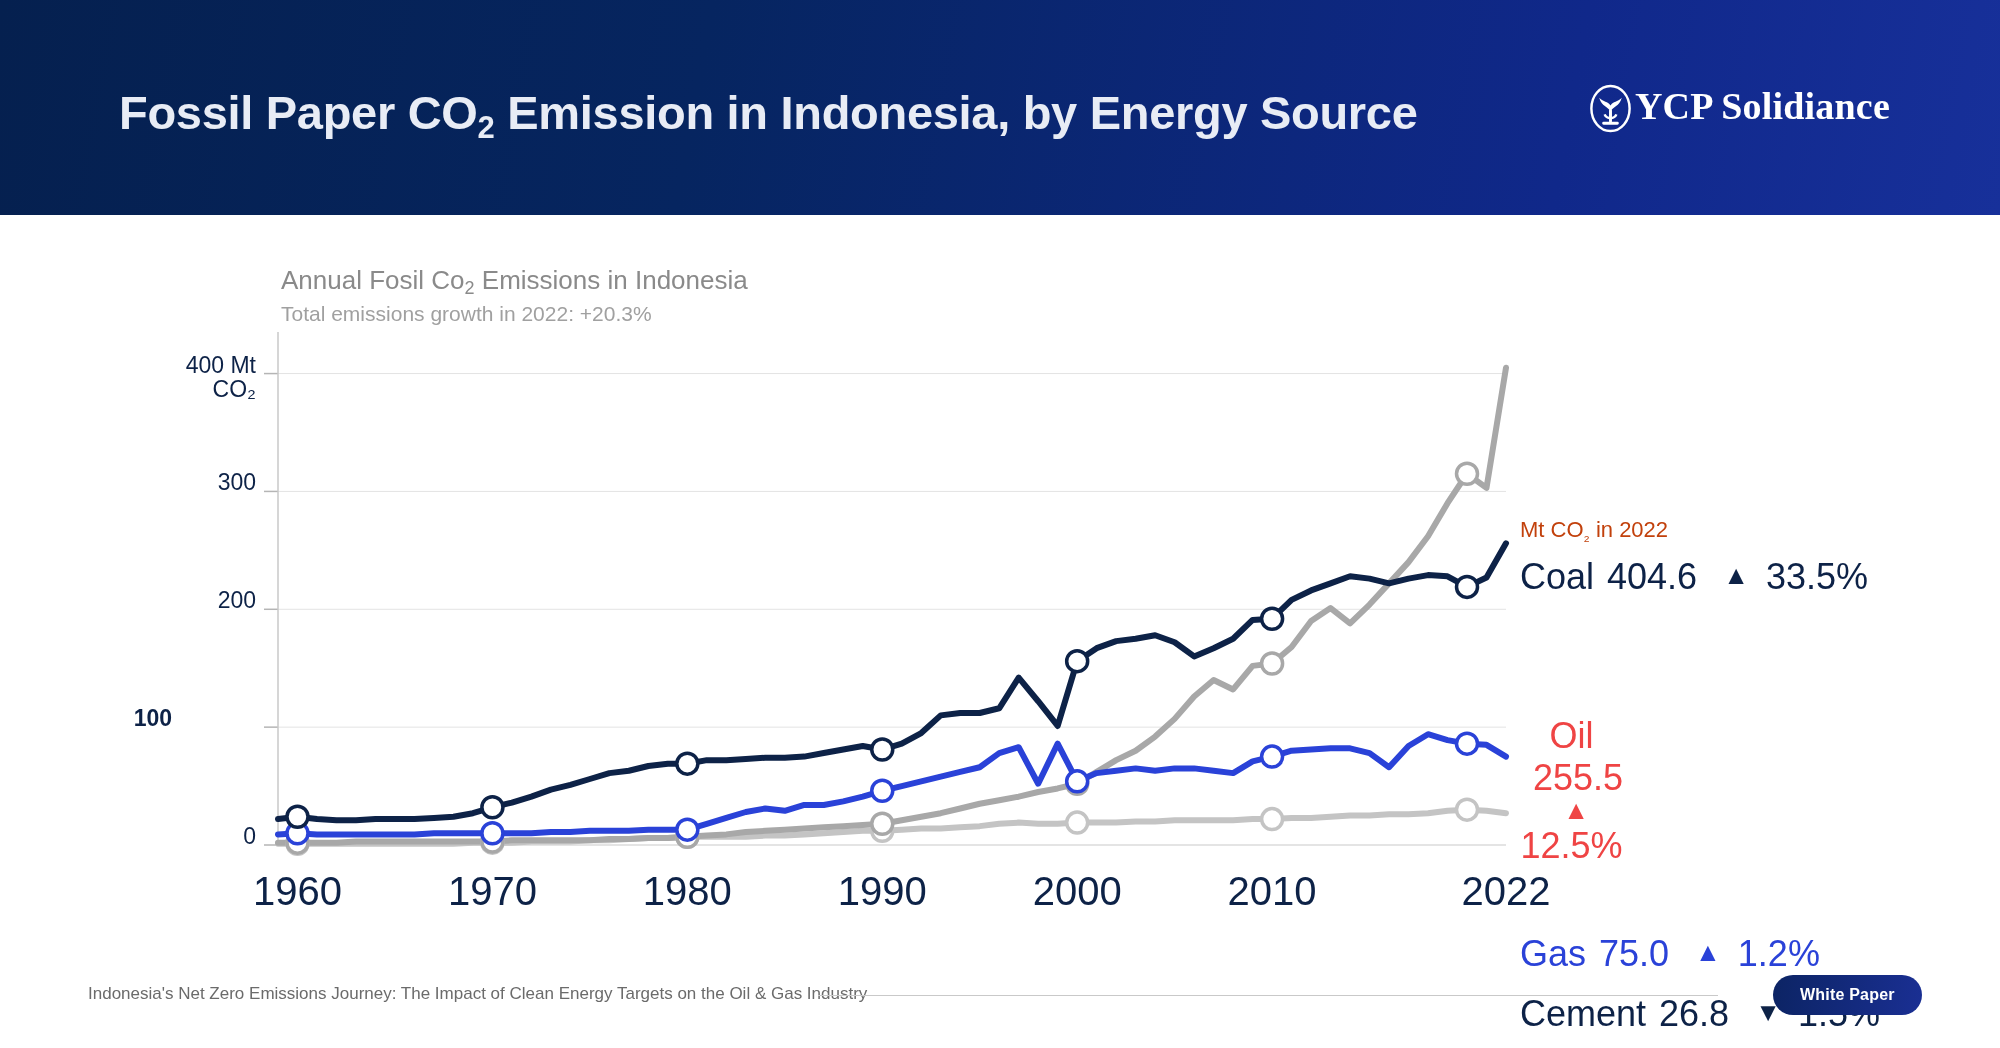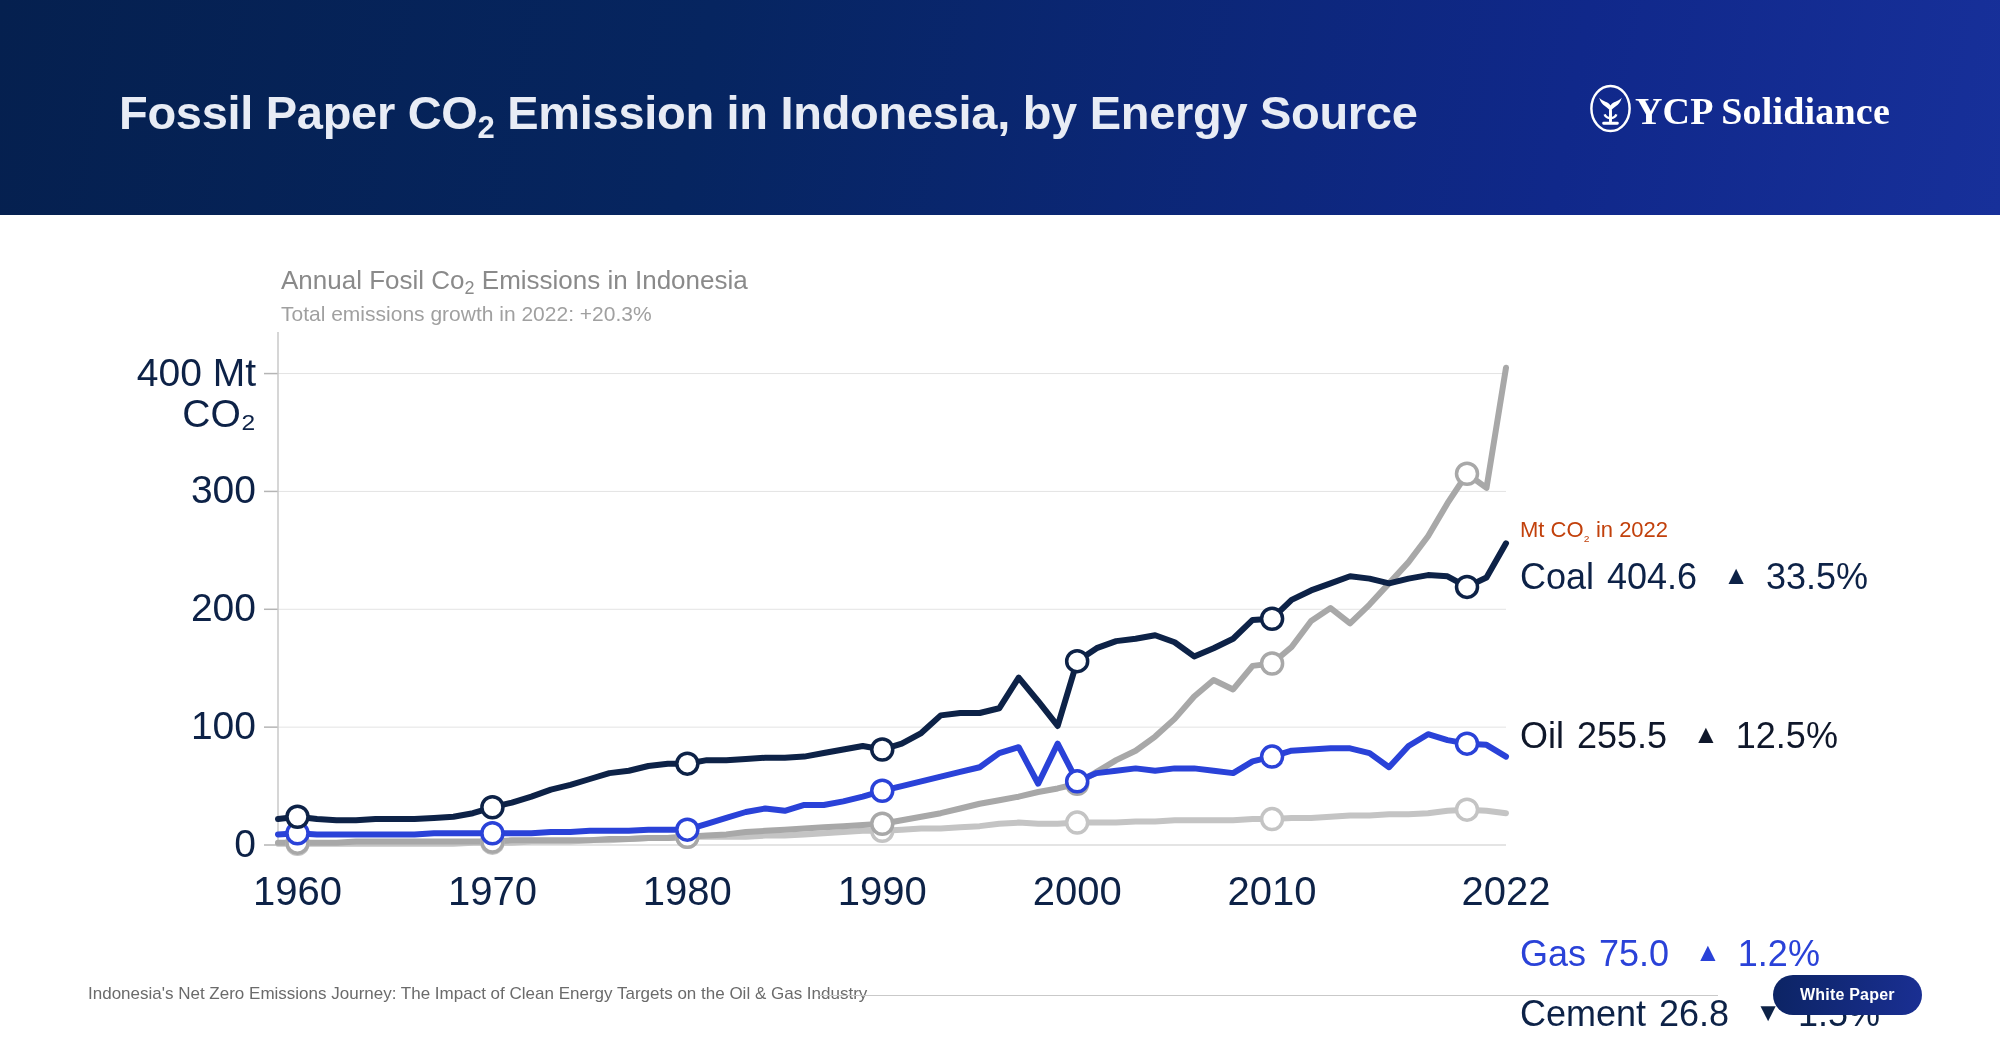--- a/index.html
+++ b/index.html
@@ -15,21 +15,21 @@
   }
   .header-title {
     position:absolute; left:119px; top:85px;
     font-size:47px; font-weight:bold; color:#e8ecf5;
     letter-spacing:-0.3px; white-space:nowrap;
   }
   .header-title sub { font-size:31px; vertical-align:baseline; position:relative; top:9px; }
 
   .logo-wrap {
     position:absolute; right:110px; top:84px;
-    display:flex; align-items:flex-end; 
+    display:flex; align-items:flex-start; 
   }
   .logo-mark { width:49px; height:49px; flex:none; }
   .logo-text {
     font-family:"Liberation Serif", serif;
     font-size:38px; font-weight:bold; color:#ffffff;
     letter-spacing:0.2px; white-space:nowrap;
   }
 
   
   .chart-area { position:absolute; left:0; top:215px; width:2000px; height:720px;margin-left:28px; }
@@ -57,21 +57,21 @@
   }
   .legend-name { font-weight:400; }
   .legend-val  { font-weight:400; margin-left:13px; }
   .legend-arrow { margin:0 17px 0 26px; font-size:26px; line-height:1; position:relative; top:-2px; }
   .legend-pct { font-weight:400; }
 
   
   .plot { position:absolute; left:0; top:0; }
 
   .ytick {
-    position:absolute; text-align:right; font-size:39px; color:#0d2247;
+    position:absolute; text-align:right; font-size:23px; color:#0d2247;
     line-height:1.05; white-space:pre-line;
   }
   .xtick {
     position:absolute; text-align:center; font-size:40px; color:#0d2247;
     white-space:nowrap;
   }
 
   
   .footer { position:absolute; left:0; bottom:0; width:2000px; height:113px; }
   .footer-text {
@@ -159,40 +159,40 @@
         <circle cx="1049.1746031746034" cy="446.1428571428571" r="10.5" fill="#ffffff" stroke="#0d2247" stroke-width="3.5"></circle>
         <circle cx="1244.095238095238" cy="403.7142857142857" r="10.5" fill="#ffffff" stroke="#0d2247" stroke-width="3.5"></circle>
         <circle cx="1439.015873015873" cy="371.8928571428571" r="10.5" fill="#ffffff" stroke="#0d2247" stroke-width="3.5"></circle>
       </svg>
 
     <div id="ytick-layer">
         <div class="ytick" style="right: 1772px; top: 137.571px;">400 Mt
 CO₂</div>
         <div class="ytick" style="right: 1772px; top: 255.429px;">300</div>
         <div class="ytick" style="right: 1772px; top: 373.286px;">200</div>
-        <div class="ytick" style="right: 1772px; top: 491.143px;">100</div>
+        <div class="ytick" style="right: 1856px; top: 491.143px; font-weight: bold;">100</div>
         <div class="ytick" style="right: 1772px; top: 609px;">0</div>
       </div>
     <div id="xtick-layer">
         <div class="xtick" style="left: 209.492px; width: 120px; top: 654px;">1960</div>
         <div class="xtick" style="left: 404.413px; width: 120px; top: 654px;">1970</div>
         <div class="xtick" style="left: 599.333px; width: 120px; top: 654px;">1980</div>
         <div class="xtick" style="left: 794.254px; width: 120px; top: 654px;">1990</div>
         <div class="xtick" style="left: 989.175px; width: 120px; top: 654px;">2000</div>
         <div class="xtick" style="left: 1184.1px; width: 120px; top: 654px;">2010</div>
         <div class="xtick" style="left: 1418px; width: 120px; top: 654px;">2022</div>
       </div>
     <div id="legend-layer">
         <div class="legend-row" style="top: 341px; color: rgb(13, 34, 71);">
           <span class="legend-name">Coal</span>
           <span class="legend-val">404.6</span>
           <span class="legend-arrow">▲</span>
           <span class="legend-pct">33.5%</span>
         </div>
-        <div class="legend-row" style="top: 500px; color: #0f172a;">
+        <div class="legend-row" style="top: 500px; color: #ef4444; flex-direction: column;">
           <span class="legend-name">Oil</span>
           <span class="legend-val">255.5</span>
           <span class="legend-arrow">▲</span>
           <span class="legend-pct">12.5%</span>
         </div>
         <div class="legend-row" style="top: 718px; color: rgb(42, 66, 216);">
           <span class="legend-name">Gas</span>
           <span class="legend-val">75.0</span>
           <span class="legend-arrow">▲</span>
           <span class="legend-pct">1.2%</span>

